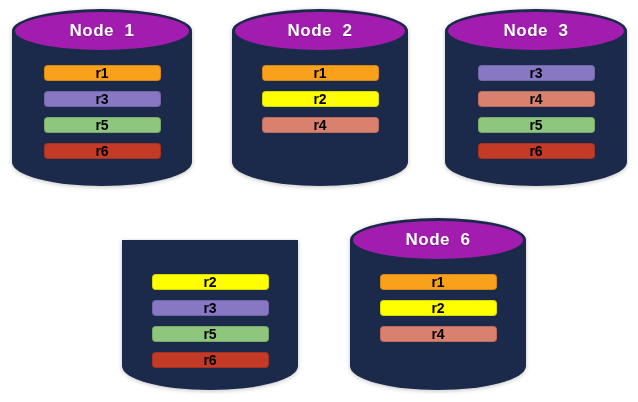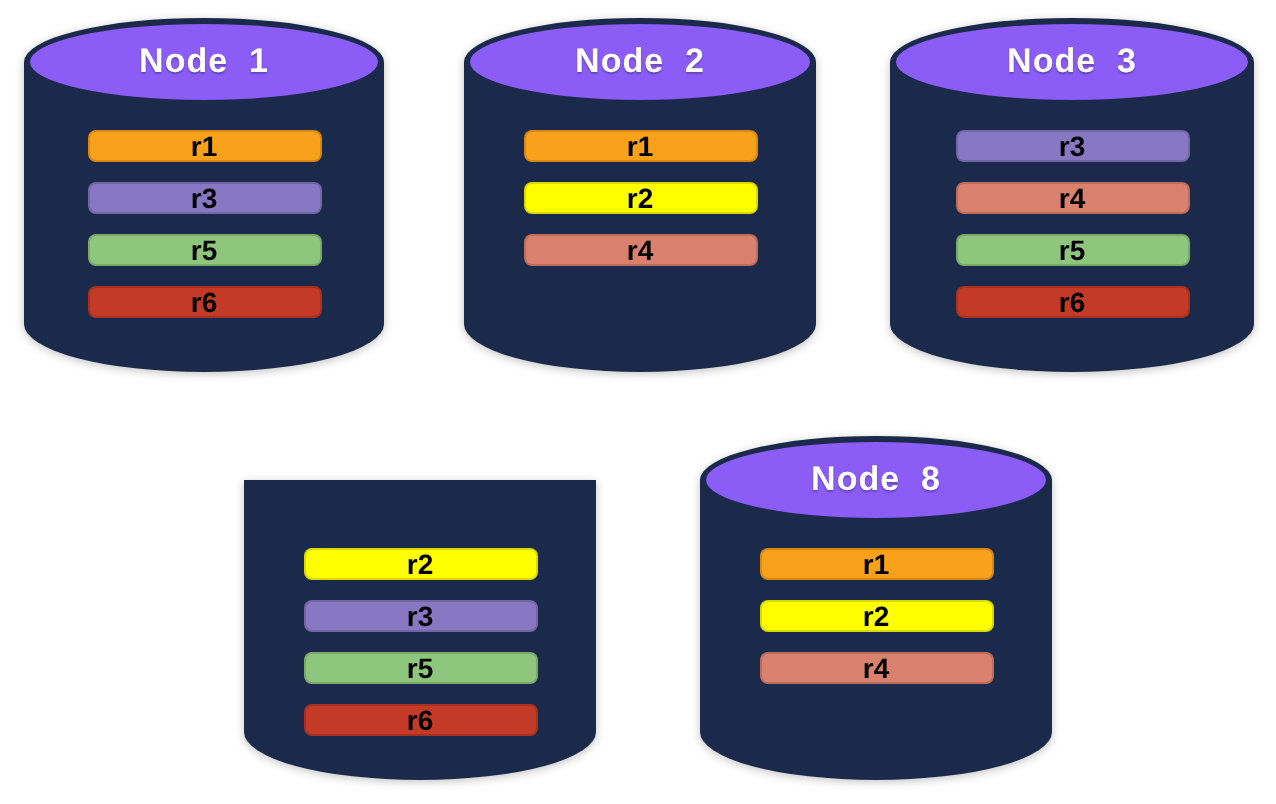--- a/index.html
+++ b/index.html
@@ -20,21 +20,21 @@
     left: 0; right: 0;
     top: 22px; bottom: 0;
     background: #1B2A4A;
     border-radius: 0 0 50% 50% / 0 0 24px 24px;
   }
   .cyl-top {
     position: absolute;
     left: 0; right: 0; top: 0;
     height: 44px;
     box-sizing: border-box;
-    background: #8b5cf6;
+    background: #a21caf;
     border: 3px solid #1B2A4A;
     border-radius: 50%;
     display: flex;
     align-items: center;
     justify-content: center;
   }
   .node-title {
     color: #ffffff;
     font-weight: bold;
     font-size: 17px;
@@ -144,21 +144,21 @@
         </div>
       <div class="bar" style="background: rgb(195, 58, 38);">
           <span class="bar-label">r6</span>
         </div>
     </div>
   </div>
 
   <div class="node" style="left:350px; top:218px; width:176px; height:172px;">
     <div class="cyl-body"></div>
     <div class="cyl-top">
-      <span class="node-title">Node  8</span>
+      <span class="node-title">Node  6</span>
     </div>
     <div class="bars">
       <div class="bar" style="background: rgb(249, 161, 27);">
           <span class="bar-label">r1</span>
         </div>
       <div class="bar" style="background: rgb(255, 255, 0);">
           <span class="bar-label">r2</span>
         </div>
       <div class="bar" style="background: rgb(217, 128, 111);">
           <span class="bar-label">r4</span>

